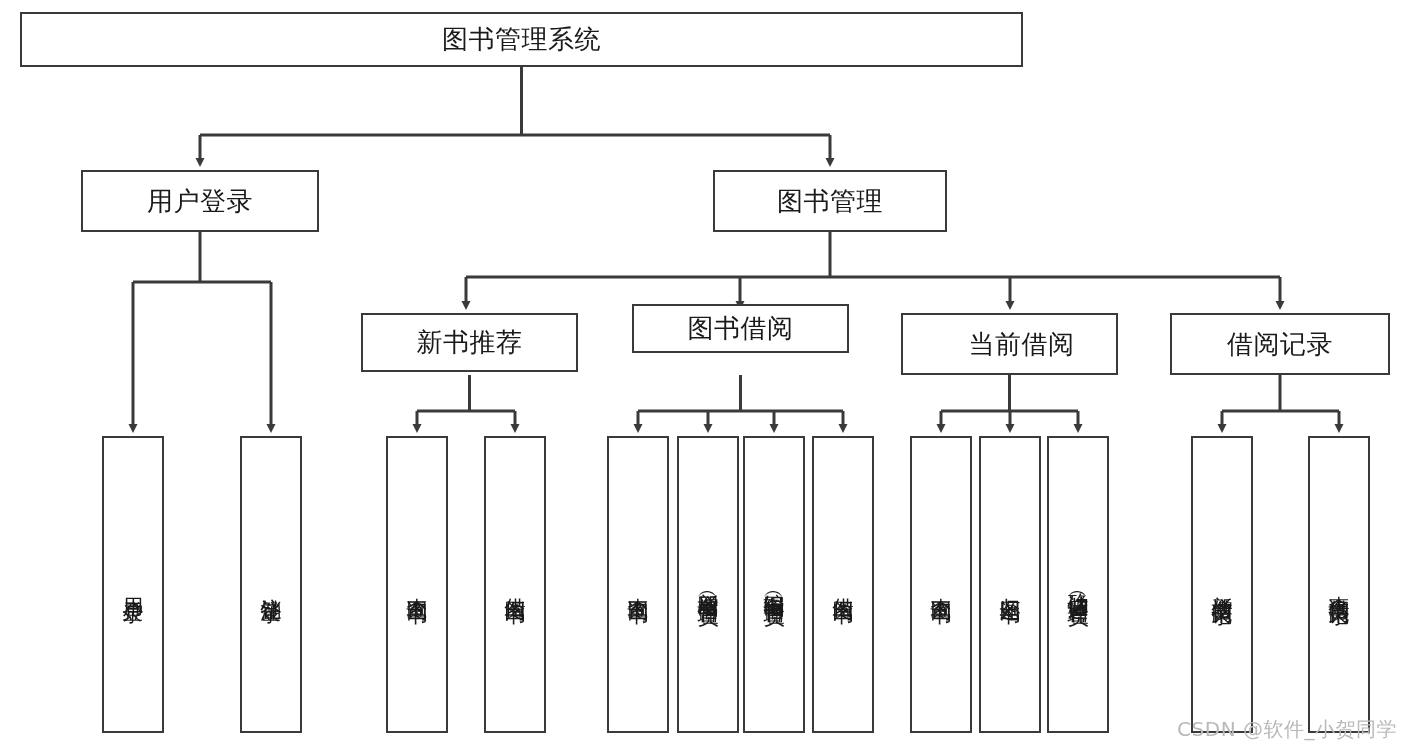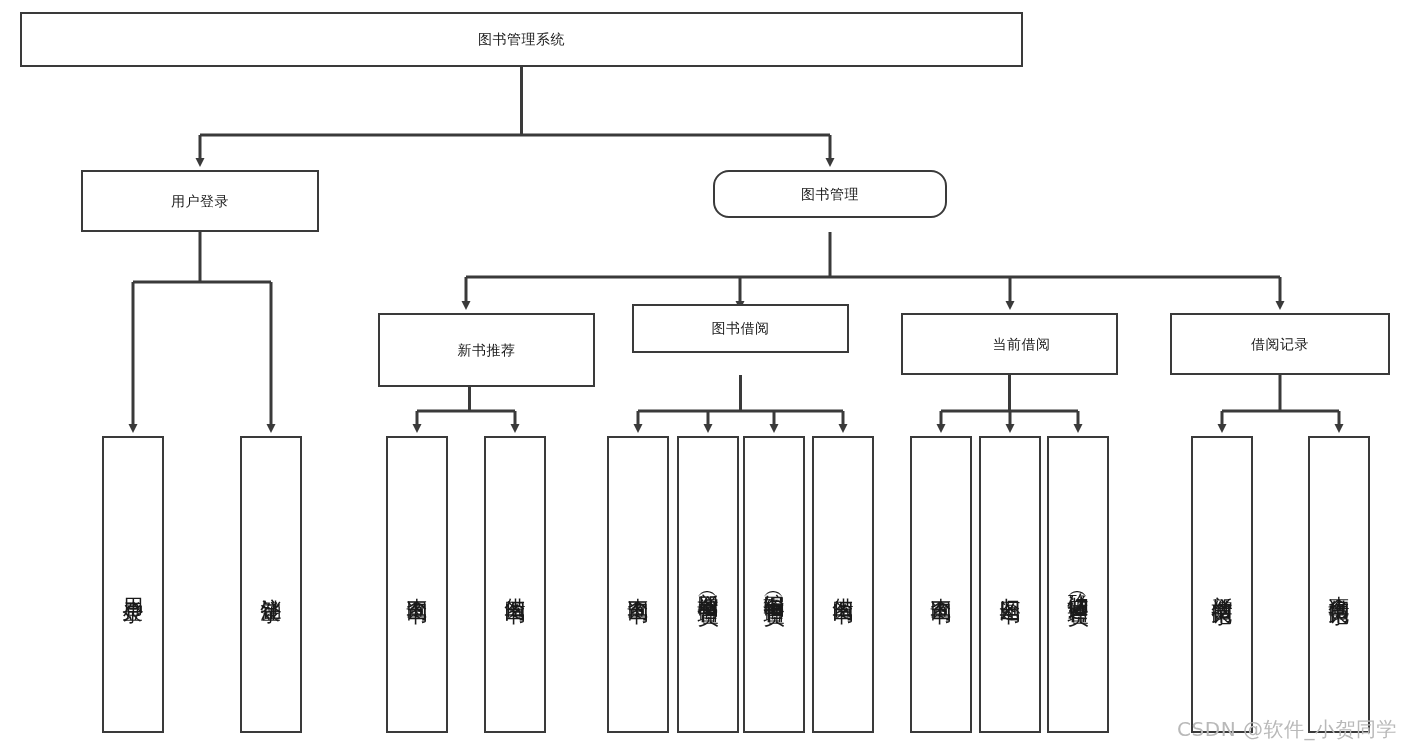--- a/index.html
+++ b/index.html
@@ -33,21 +33,21 @@
     color:#1a1a1a;
     z-index:3;
   }
   .node .label{
     display:block;
     text-align:center;
     line-height:1.18;
     letter-spacing:0.5px;
   }
   .node.horiz .label{
-    font-size:14px;
+    font-size:26px;
   }
   .node.vert{
     border-width:2.5px;
     align-items:center;
   }
   .node.vert .label{
     writing-mode:vertical-rl;
     text-orientation:upright;
     font-size:21px;
     line-height:1.05;
@@ -120,25 +120,25 @@
     </g>
   </svg>
 
   <div class="node horiz" style="left:20px;top:12px;width:1003px;height:55px;">
     <span class="label">图书管理系统</span>
   </div>
 
   <div class="node horiz" style="left:81px;top:170px;width:238px;height:62px;">
     <span class="label">用户登录</span>
   </div>
-  <div class="node horiz" style="left:713px;top:170px;width:234px;height:48px;border-radius:16px;">
+  <div class="node horiz" style="left:713px;top:170px;width:234px;height:62px;">
     <span class="label">图书管理</span>
   </div>
 
-  <div class="node horiz" style="left:378px;top:313px;width:217px;height:74px;">
+  <div class="node horiz" style="left:361px;top:313px;width:217px;height:59px;">
     <span class="label">新书推荐</span>
   </div>
   <div class="node horiz" style="left:632px;top:304px;width:217px;height:49px;align-items:center;">
     <span class="label">图书借阅</span>
   </div>
   <div class="node horiz" style="left:901px;top:313px;width:217px;height:62px;padding-left:24px;">
     <span class="label">当前借阅</span>
   </div>
   <div class="node horiz" style="left:1170px;top:313px;width:220px;height:62px;">
     <span class="label">借阅记录</span>

